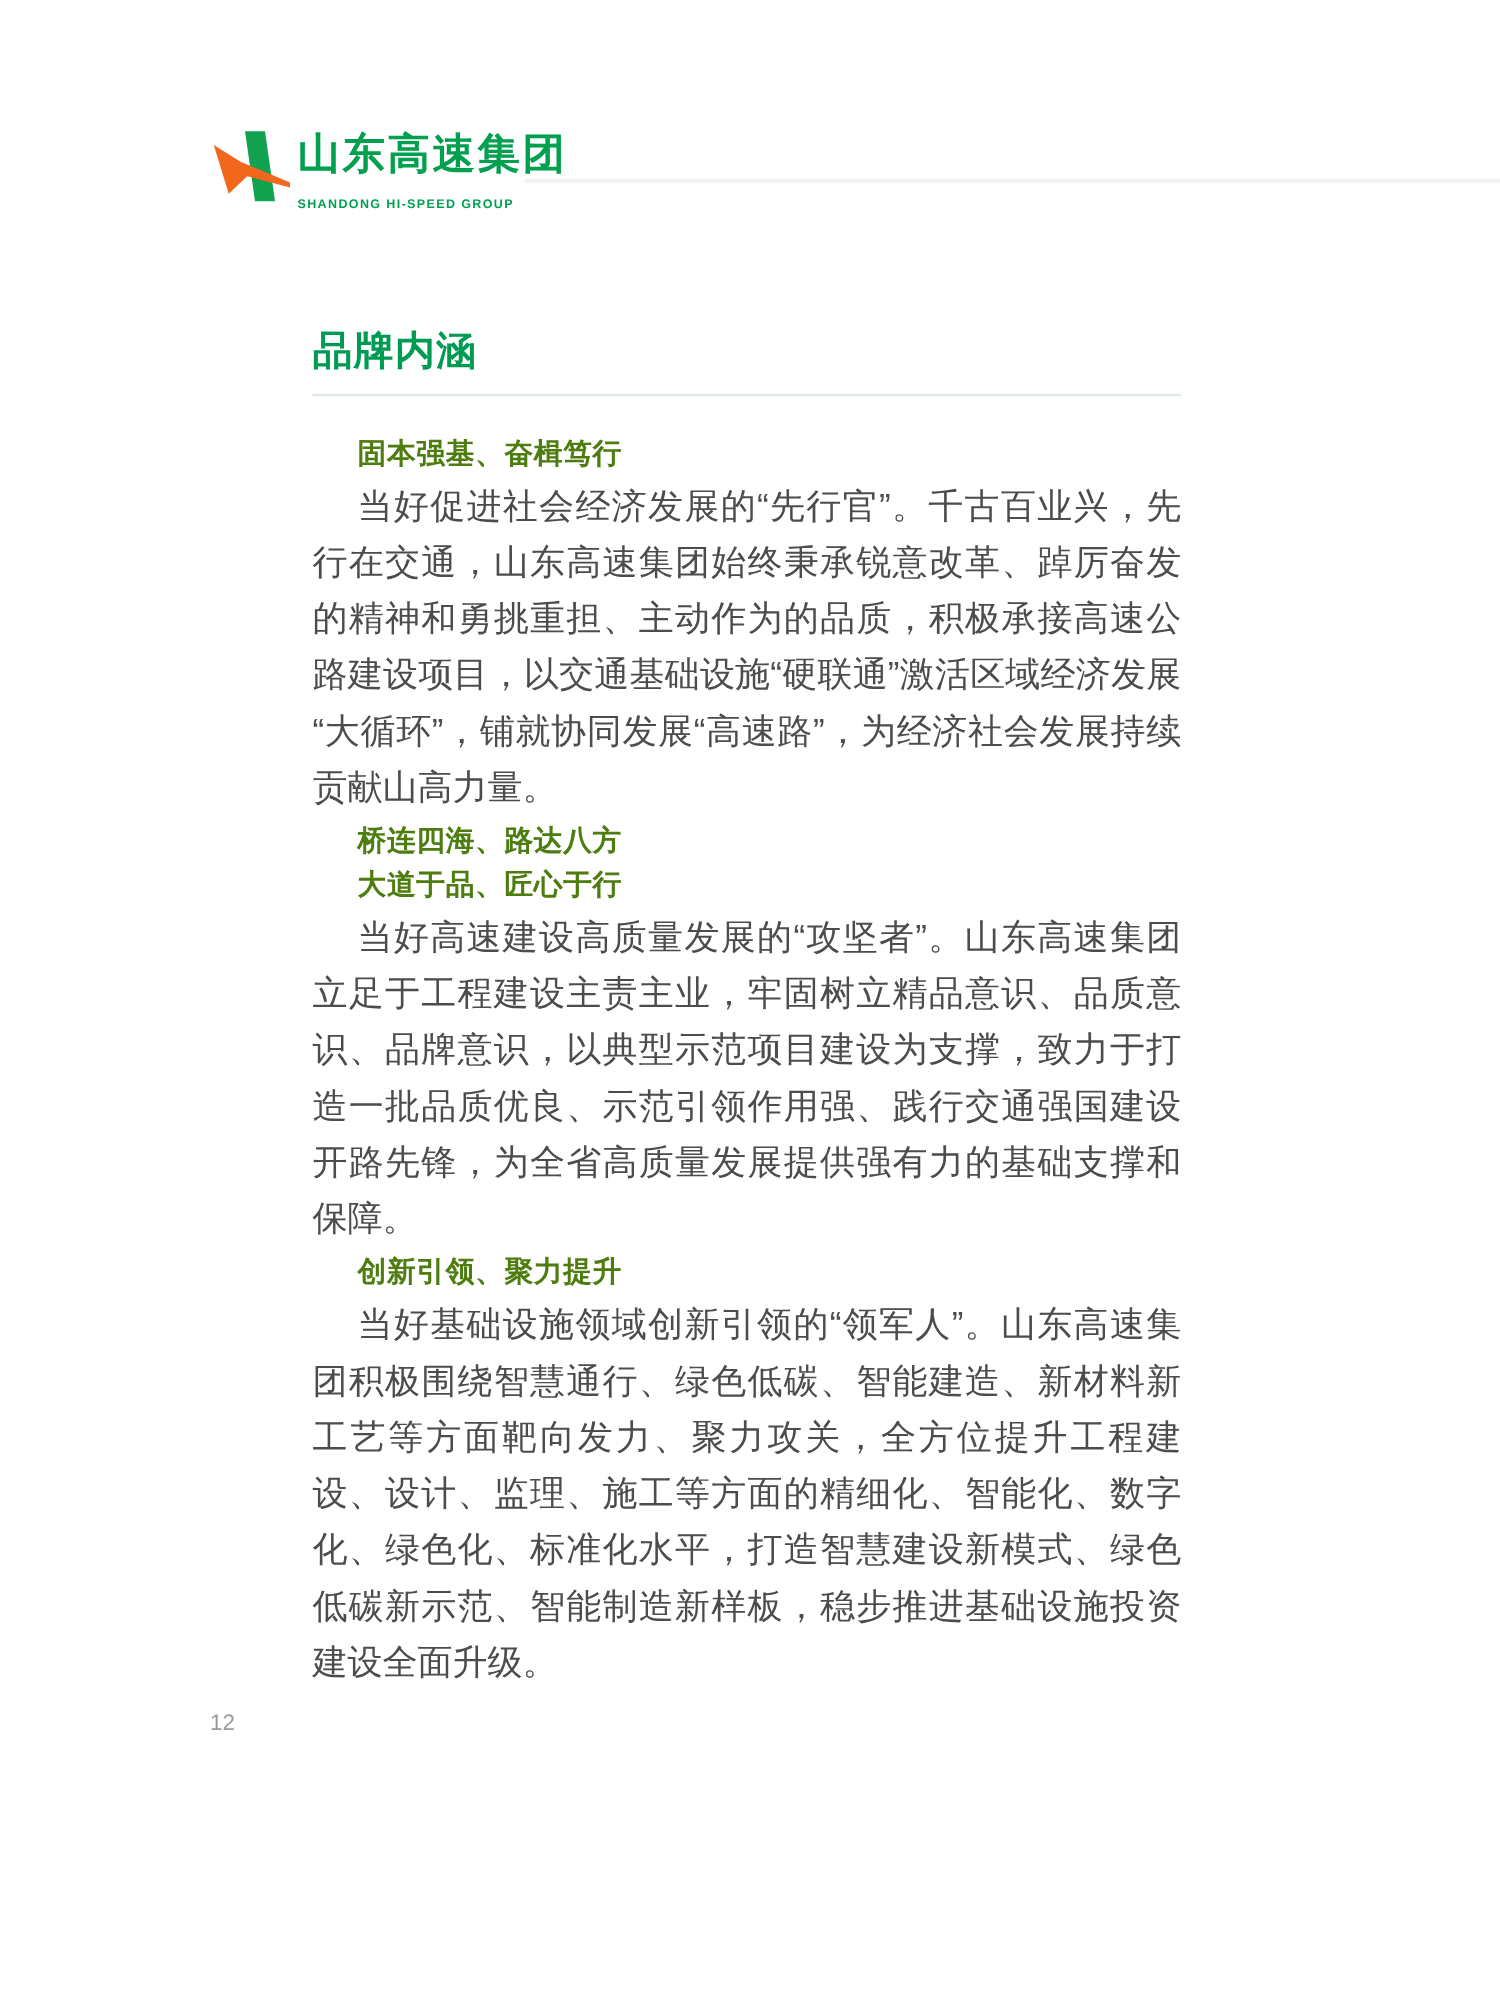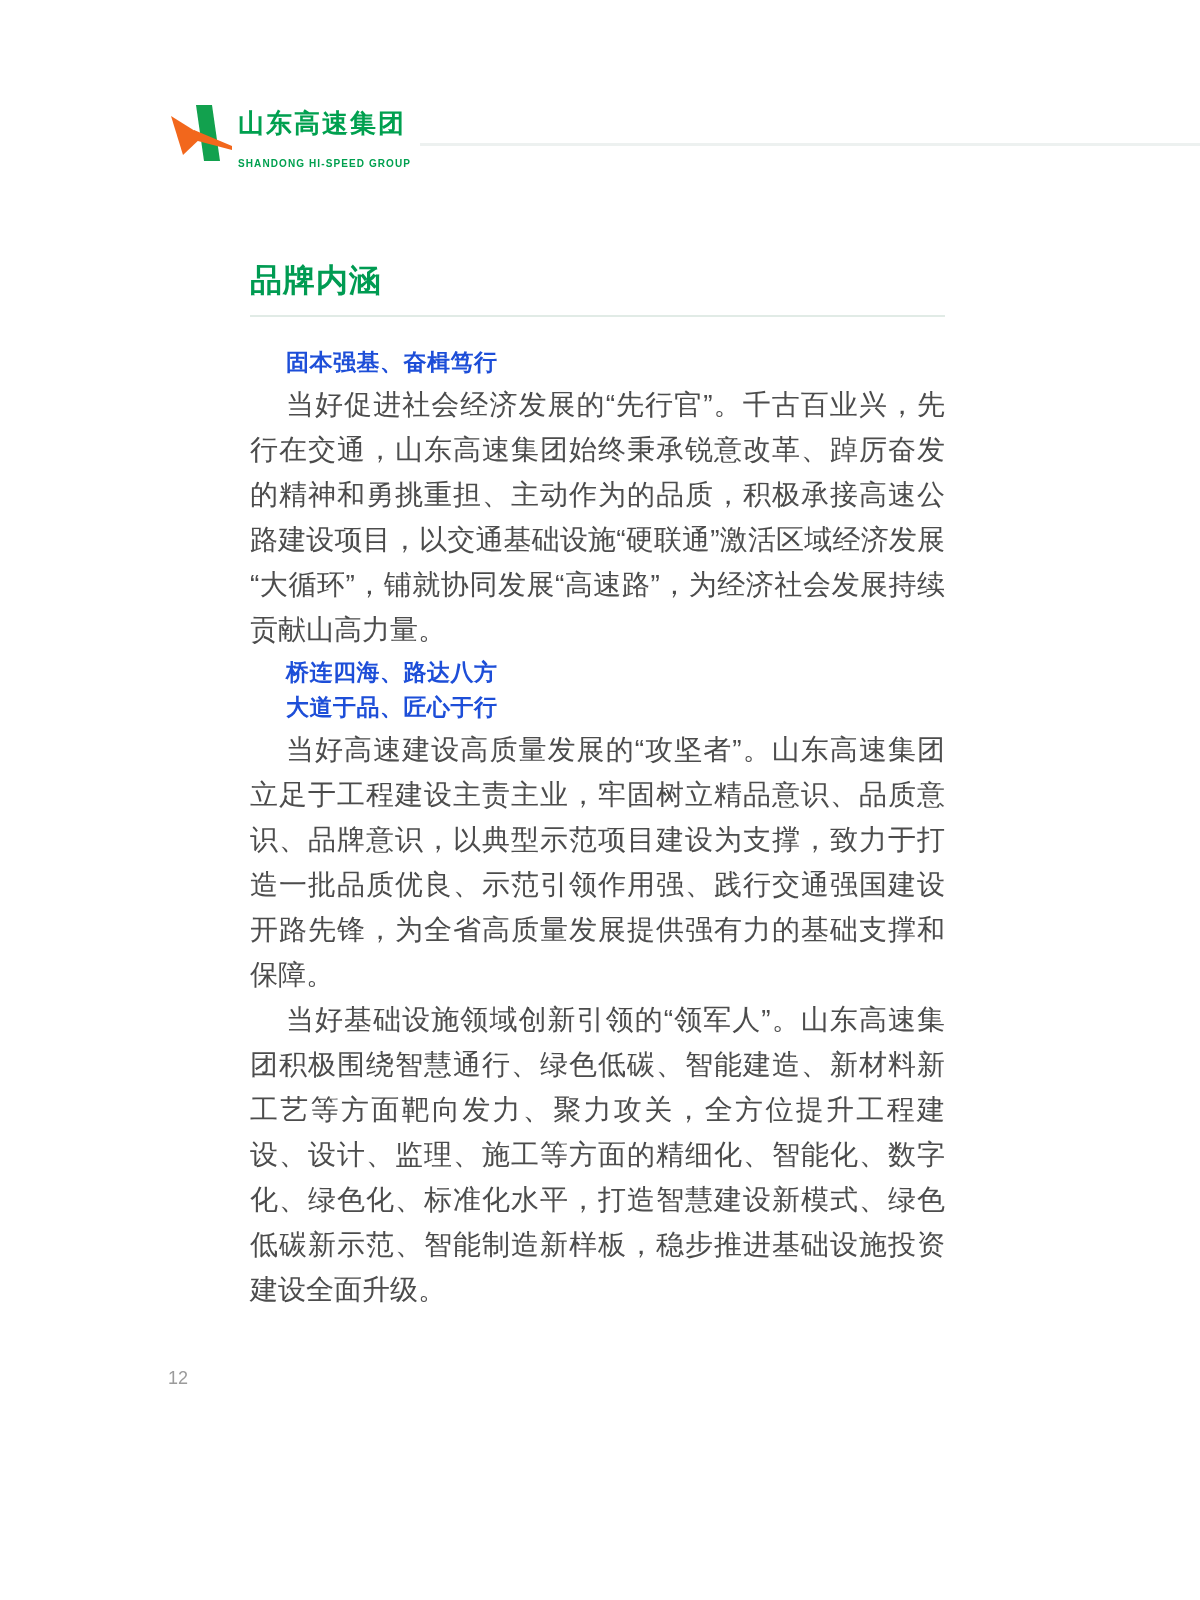--- a/index.html
+++ b/index.html
@@ -9,21 +9,21 @@
     background:#ffffff;
     overflow:hidden;
     font-family:"Liberation Sans","DejaVu Sans",sans-serif;
   }
 
   
   .logo{position:absolute;left:167px;top:103px;display:flex;align-items:flex-start;}
   .logo-mark{width:66px;height:60px;flex:0 0 auto;}
   .logo-text{margin-left:5px;margin-top:5px;}
   .logo-zh{
-    color:#00A04F;font-size:26px;font-weight:bold;
+    color:#00A04F;font-size:34px;font-weight:bold;
     letter-spacing:2px;line-height:30px;white-space:nowrap;
   }
   .logo-en{
     color:#00A04F;font-size:10px;font-weight:bold;
     letter-spacing:1.1px;margin-top:20px;white-space:nowrap;
   }
   .header-rule{
     position:absolute;left:420px;top:143px;
     width:780px;height:3px;background:#edf1f0;
   }
@@ -32,21 +32,21 @@
   .content{position:absolute;left:250px;top:264px;width:695px;}
   .page-title{
     margin:0;font-size:32px;line-height:32px;
     color:#009B52;font-weight:bold;letter-spacing:1px;
   }
   .title-rule{height:2px;background:#e1ebe6;margin-top:19px;}
 
   .section h3{
     margin:5px 0 5px 36px;
     font-size:23px;line-height:30px;
-    color:#1d4ed8;font-weight:bold;letter-spacing:0.5px;
+    color:#4d7c0f;font-weight:bold;letter-spacing:0.5px;
   }
   .section:first-of-type h3{margin-top:30px;}
   .section p{
     margin:0;
     font-size:28px;line-height:45px;
     color:#4c4c4c;
     text-align:justify;text-justify:inter-ideograph;
     text-indent:36px;
   }
 
@@ -86,19 +86,20 @@
     <section class="section">
       <h3>桥连四海、路达八方</h3>
     </section>
 
     <section class="section">
       <h3>大道于品、匠心于行</h3>
       <p>当好高速建设高质量发展的“攻坚者”。山东高速集团立足于工程建设主责主业，牢固树立精品意识、品质意识、品牌意识，以典型示范项目建设为支撑，致力于打造一批品质优良、示范引领作用强、践行交通强国建设开路先锋，为全省高质量发展提供强有力的基础支撑和保障。</p>
     </section>
 
     <section class="section">
+      <h3>创新引领、聚力提升</h3>
       <p>当好基础设施领域创新引领的“领军人”。山东高速集团积极围绕智慧通行、绿色低碳、智能建造、新材料新工艺等方面靶向发力、聚力攻关，全方位提升工程建设、设计、监理、施工等方面的精细化、智能化、数字化、绿色化、标准化水平，打造智慧建设新模式、绿色低碳新示范、智能制造新样板，稳步推进基础设施投资建设全面升级。</p>
     </section>
   </div>
 
   <div class="page-number">12</div>
 
 </div>
 
 </body></html>

